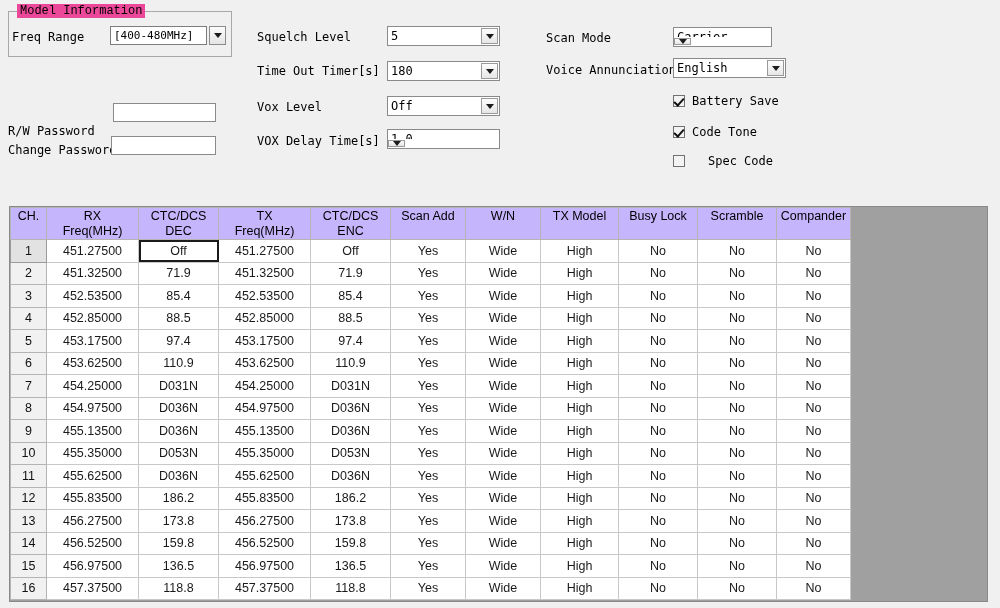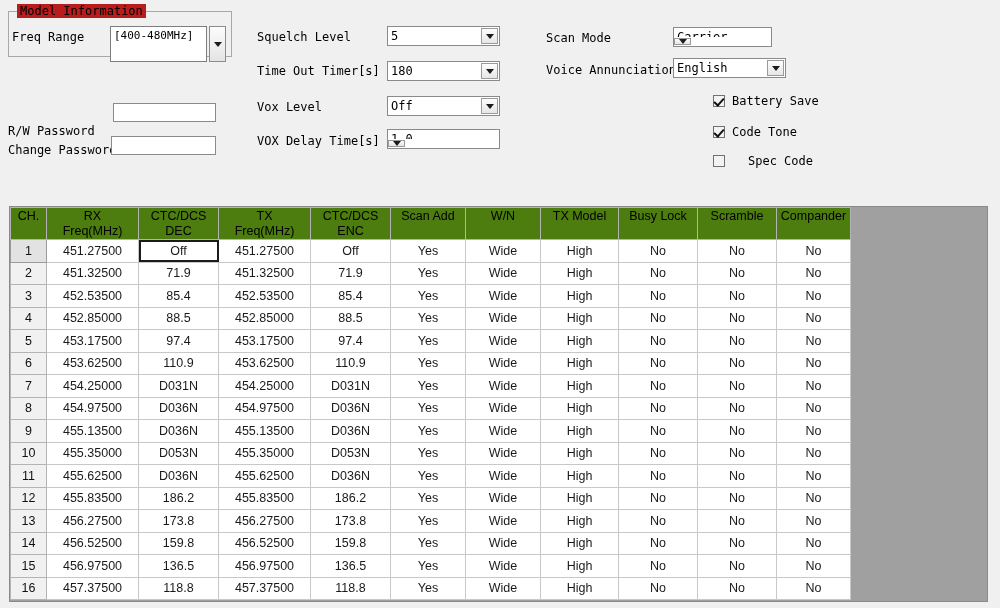--- a/index.html
+++ b/index.html
@@ -32,40 +32,41 @@
     left: 8px;
     top: 11px;
     width: 222px;
     height: 44px;
     border: 1px solid #a8a8a8;
   }
   #model-info-legend {
     position: absolute;
     left: 8px;
     top: -8px;
-    background: #b91c1c;
+    background: #ec4899;
     padding: 0 3px;
     font-size: 12px;
     letter-spacing: 0px;
     white-space: nowrap;
+    font-family: Liberation Mono, monospace;
   }
   #freq-range-label {
     position: absolute;
     left: 3px;
     top: 18px;
     font-size: 12px;
     white-space: nowrap;
   }
 
   
   .combo-split {
     position: absolute;
     display: flex;
     align-items: stretch;
-    height: 36px;
+    height: 19px;
   }
   .combo-split .cs-value {
     flex: 1;
     border: 1px solid #7d7d7d;
     background: #ffffff;
     box-sizing: border-box;
     padding: 1px 3px 0 3px;
     font-family: "DejaVu Sans Mono", "Liberation Mono", monospace;
     font-size: 11px;
     line-height: 16px;
@@ -136,21 +137,20 @@
     font-family: "DejaVu Sans Mono", "Liberation Mono", monospace;
     font-size: 12px;
     outline: none;
   }
 
   .checkrow {
     position: absolute;
     display: flex;
     align-items: center;
     white-space: nowrap;
-    margin-left: 40px;
   }
   .checkbox {
     width: 12px;
     height: 12px;
     border: 1px solid #707070;
     background: #f3f3f3;
     box-sizing: border-box;
     position: relative;
     margin-right: 7px;
     flex: none;
@@ -192,21 +192,21 @@
   }
   table.grid th, table.grid td {
     border: 1px solid #c8c8c8;
     text-align: center;
     padding: 0;
     overflow: hidden;
     white-space: nowrap;
   }
   table.grid thead th {
     height: 28px;
-    background: #4d7c0f;
+    background: #c4b5fd;
     border: 1px solid #b4b4b4;
     font-weight: normal;
     vertical-align: top;
     line-height: 15px;
     padding-top: 1px;
     position: relative;
   }
   table.grid thead th .h1 { display: block; }
   table.grid thead th .h2 { display: block; }
   table.grid tbody td {

